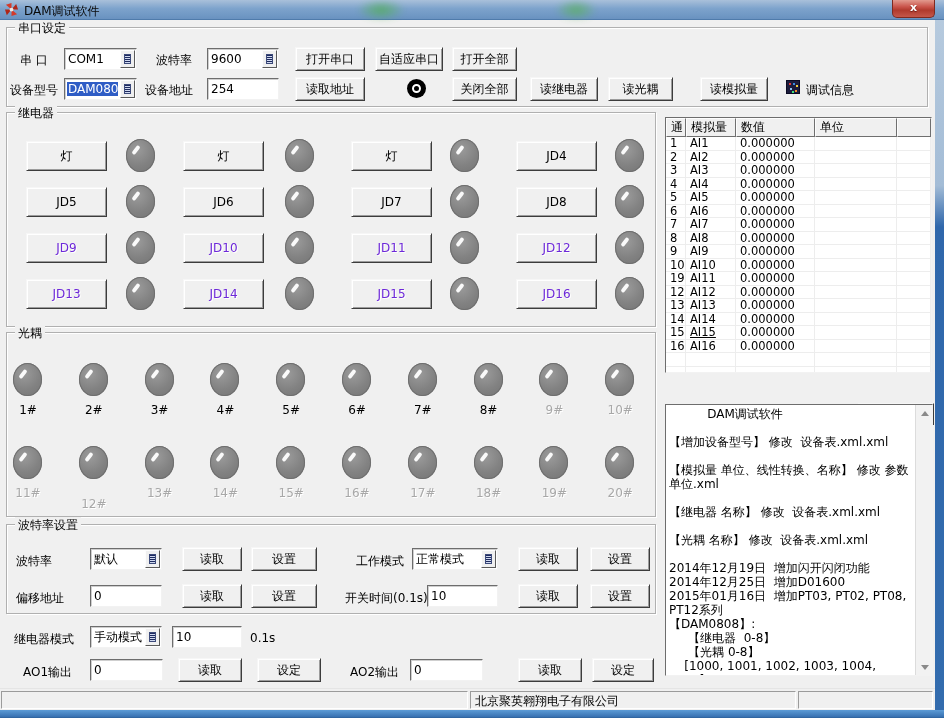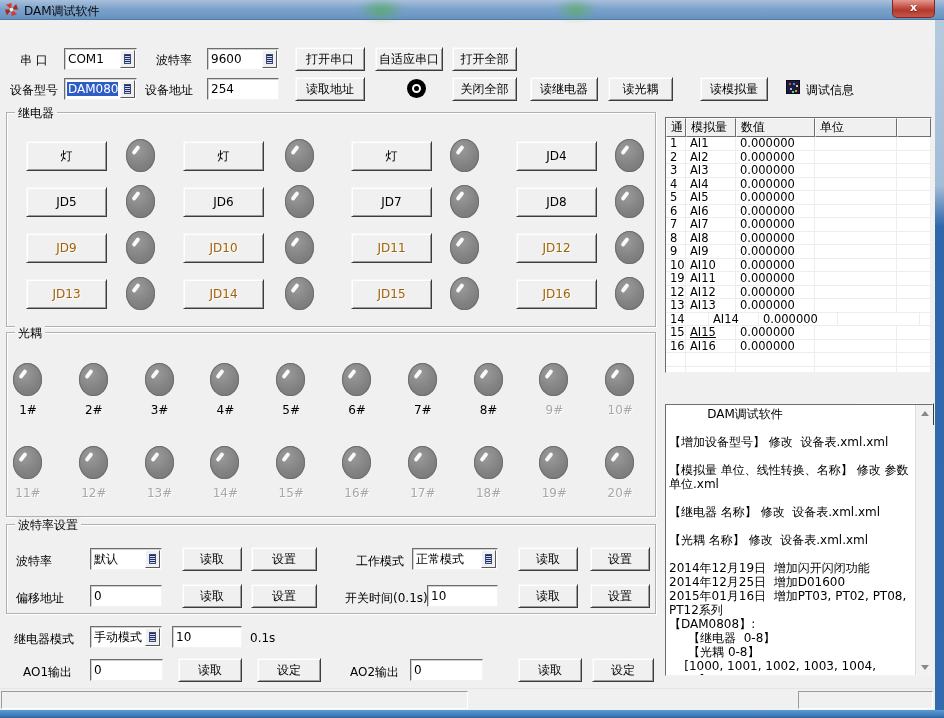--- a/index.html
+++ b/index.html
@@ -26,21 +26,21 @@
     background:linear-gradient(180deg,#5c9bd6 0%,#3a74b4 80%,#2c5f99 100%);}
 
   
   .groupbox{position:absolute;border:1px solid #b0b0b0;box-shadow:inset 1px 1px 0 #fff,1px 1px 0 #fff;}
   .legend{position:absolute;top:-8px;left:8px;background:#f0f0f0;padding:0 3px;font-size:12px;color:#000;white-space:nowrap;}
   .lbl{position:absolute;font-size:12px;color:#000;white-space:nowrap;}
   .btn{position:absolute;display:flex;align-items:center;justify-content:center;
     font-size:12px;color:#000;background:#f0f0f0;border:1px solid;
     border-color:#f6f6f6 #3c3c3c #3c3c3c #f6f6f6;
     box-shadow:inset 1px 1px 0 #fff,inset -1px -1px 0 #9c9c9c;cursor:default;white-space:nowrap;}
-  .btn.disabled{color:#a16207;text-shadow:1px 1px 0 #fff;}
+  .btn.disabled{color:#6d28d9;text-shadow:1px 1px 0 #fff;}
   .input{position:absolute;height:22px;background:#fff;border:1px solid;
     border-color:#6d6d6d #f2f2f2 #f2f2f2 #6d6d6d;box-shadow:inset 1px 1px 0 #cfcfcf;
     font-size:12px;color:#000;padding:0 3px;outline:none;}
   .combo{position:absolute;height:22px;background:#fff;border:1px solid;
     border-color:#6d6d6d #f2f2f2 #f2f2f2 #6d6d6d;box-shadow:inset 1px 1px 0 #cfcfcf;
     display:flex;align-items:center;}
   .combo-text{flex:1;font-size:12px;padding-left:3px;white-space:nowrap;overflow:hidden;}
   .combo.selected .combo-text{background:#2e5cc5;color:#fff;margin:2px;padding:0 1px;}
   .combo-arrow{width:15px;height:18px;margin-right:1px;background:#f0f0f0;border:1px solid;
     border-color:#fdfdfd #5a5a5a #5a5a5a #fdfdfd;display:flex;align-items:center;justify-content:center;}
@@ -99,20 +99,23 @@
       <path d="M8 8 L14 13 L8 15 Z" fill="#d43a2a"></path>
       <path d="M8 8 L3 14 L1 8 Z" fill="#b02618"></path>
       <circle cx="8" cy="8" r="2" fill="#f2e8e0"></circle>
     </svg>
     <span class="win-title">DAM调试软件</span>
     <div class="blob blob1"></div>
     <div class="blob blob2"></div>
     <div class="close-btn">x</div>
   </div>
 
+  <div class="groupbox" style="left:6px;top:27px;width:922px;height:80px;">
+    <div class="legend">串口设定</div>
+  </div>
   <div class="lbl" style="left:20px;top:52px;">串  口</div>
   <div class="combo" style="left:64px;top:48px;width:73px;">
     <span class="combo-text">COM1</span>
     <span class="combo-arrow">
         <span class="combo-glyph"></span>
       </span>
   </div>
   <div class="lbl" style="left:156px;top:52px;">波特率</div>
   <div class="combo" style="left:207px;top:48px;width:72px;">
     <span class="combo-text">9600</span>
@@ -276,21 +279,21 @@
           <div class="td" style="flex: 1 1 0%;"></div>
         </div>
         <div class="tr">
           <div class="td" style="width: 20px;">13</div>
           <div class="td" style="width: 50px;">AI13</div>
           <div class="td" style="width: 79px;">0.000000</div>
           <div class="td" style="width: 82px;"></div>
           <div class="td" style="flex: 1 1 0%;"></div>
         </div>
         <div class="tr">
-          <div class="td" style="width: 43px;">14</div>
+          <div class="td" style="width: 20px;">14</div>
           <div class="td" style="width: 50px;">AI14</div>
           <div class="td" style="width: 79px;">0.000000</div>
           <div class="td" style="width: 82px;"></div>
           <div class="td" style="flex: 1 1 0%;"></div>
         </div>
         <div class="tr">
           <div class="td" style="width: 20px;">15</div>
           <div class="td" style="width: 50px; text-decoration: underline;">AI15</div>
           <div class="td" style="width: 79px;">0.000000</div>
           <div class="td" style="width: 82px;"></div>
@@ -339,21 +342,21 @@
         <div class="opto-label" style="left: 395.8px; top: 70px;">7#</div>
         <div class="led" style="left: 466.6px; top: 30px;"></div>
         <div class="opto-label" style="left: 461.6px; top: 70px;">8#</div>
         <div class="led" style="left: 532.4px; top: 30px;"></div>
         <div class="opto-label disabled-text" style="left: 527.4px; top: 70px;">9#</div>
         <div class="led" style="left: 598.2px; top: 30px;"></div>
         <div class="opto-label disabled-text" style="left: 593.2px; top: 70px;">10#</div>
         <div class="led" style="left: 6px; top: 113px;"></div>
         <div class="opto-label disabled-text" style="left: 1px; top: 153px;">11#</div>
         <div class="led" style="left: 71.8px; top: 113px;"></div>
-        <div class="opto-label disabled-text" style="left: 66.8px; top: 153px;">12#</div>
+        <div class="opto-label disabled-text" style="left: 66.8px; top: 164px;">12#</div>
         <div class="led" style="left: 137.6px; top: 113px;"></div>
         <div class="opto-label disabled-text" style="left: 132.6px; top: 153px;">13#</div>
         <div class="led" style="left: 203.4px; top: 113px;"></div>
         <div class="opto-label disabled-text" style="left: 198.4px; top: 153px;">14#</div>
         <div class="led" style="left: 269.2px; top: 113px;"></div>
         <div class="opto-label disabled-text" style="left: 264.2px; top: 153px;">15#</div>
         <div class="led" style="left: 335px; top: 113px;"></div>
         <div class="opto-label disabled-text" style="left: 330px; top: 153px;">16#</div>
         <div class="led" style="left: 400.8px; top: 113px;"></div>
         <div class="opto-label disabled-text" style="left: 395.8px; top: 153px;">17#</div>
@@ -442,18 +445,19 @@
   <input class="input" style="left: 90px; top: 659px; width: 73px;" value="0">
   <div class="btn" style="left:178px;top:658px;width:64px;height:24px;">读取</div>
   <div class="btn" style="left:257px;top:658px;width:64px;height:24px;">设定</div>
   <div class="lbl" style="left:350px;top:664px;">AO2输出</div>
   <input class="input" style="left: 410px; top: 659px; width: 73px;" value="0">
   <div class="btn" style="left:518px;top:658px;width:64px;height:24px;">读取</div>
   <div class="btn" style="left:592px;top:658px;width:62px;height:24px;">设定</div>
 
   <div id="statusbar">
     <div class="status-sec" style="left:1px;width:467px;"></div>
+    <div class="status-sec" style="left:470px;width:326px;">北京聚英翱翔电子有限公司</div>
     <div class="status-sec" style="left:798px;width:135px;"></div>
   </div>
 
   <div id="right-border"></div>
   <div id="bottom-border"></div>
 </div>
 
 </body></html>

